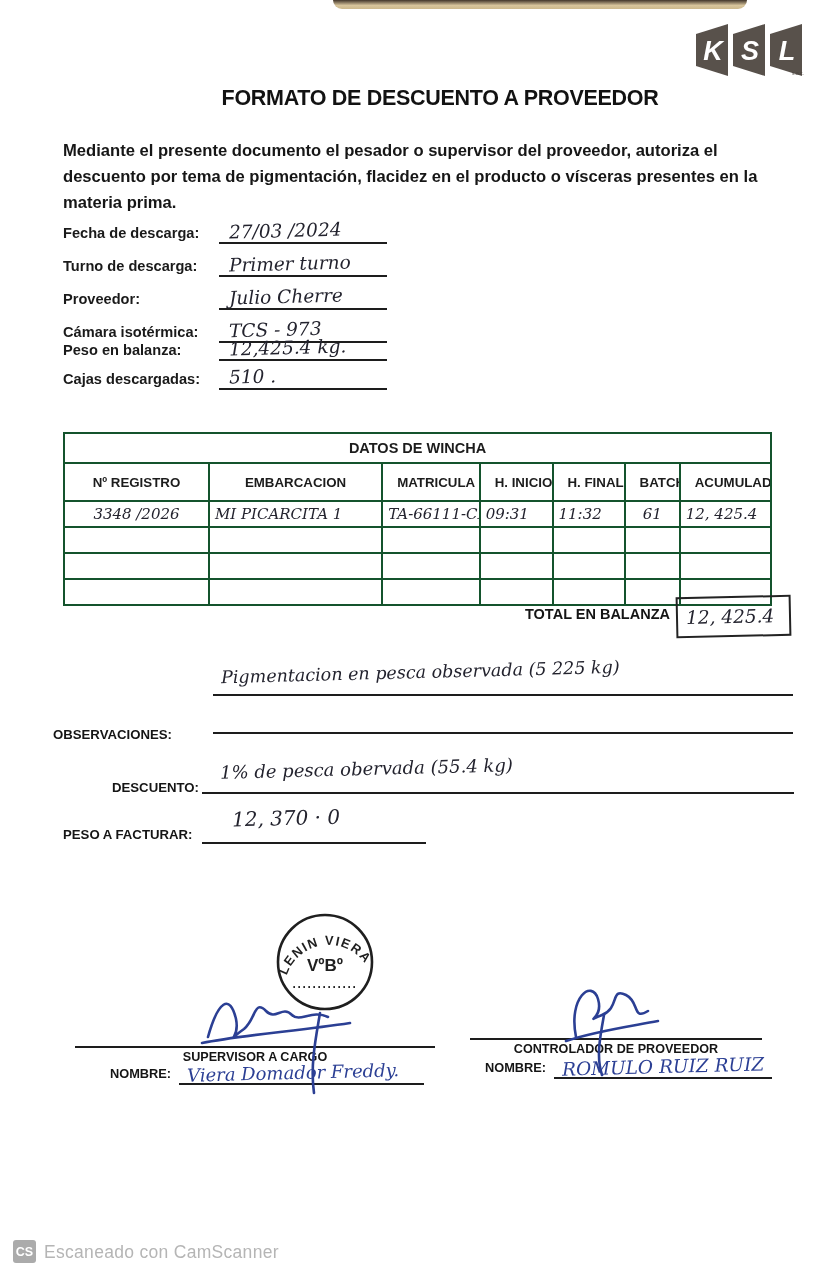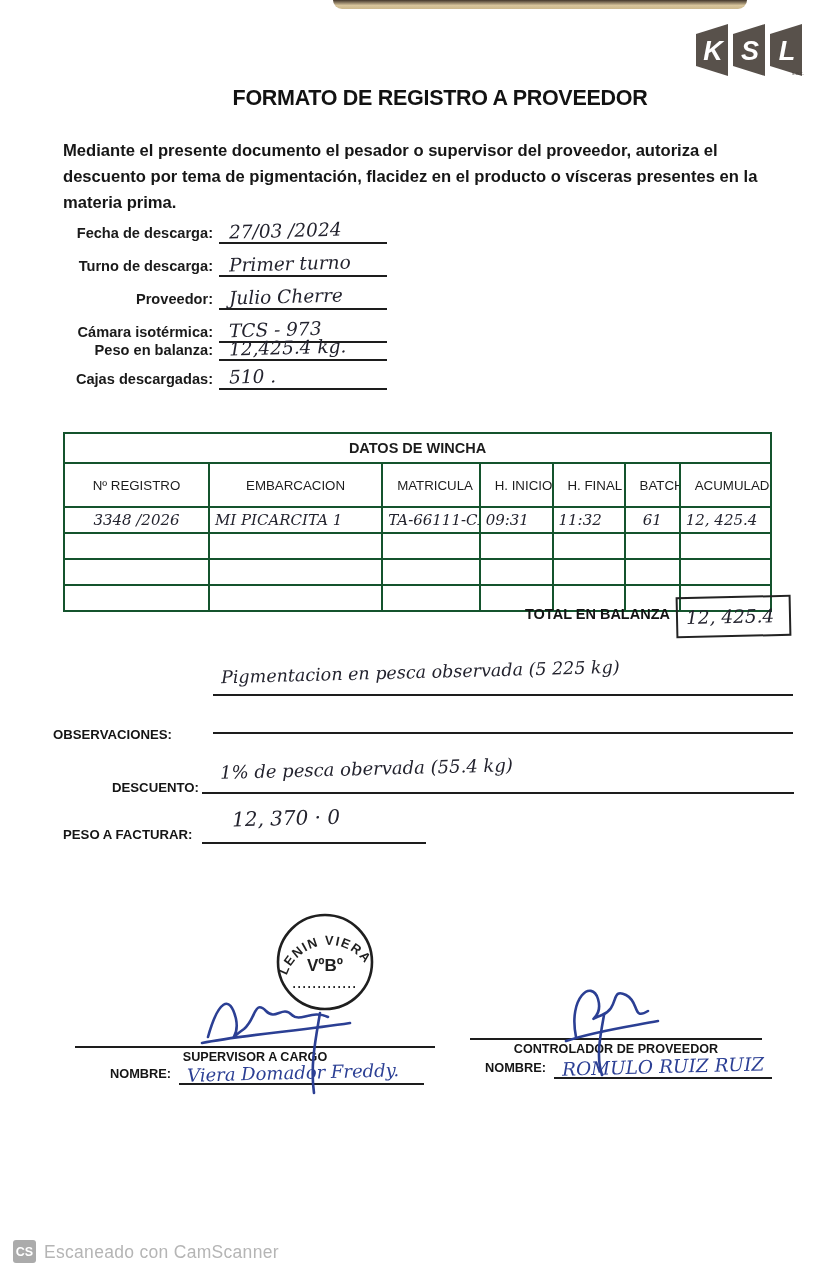--- a/index.html
+++ b/index.html
@@ -27,21 +27,21 @@
     font-size:21.5px; font-weight:bold; letter-spacing:-0.3px; color:#121212;
   }
   .intro {
     left:63px; top:127px; width:714px;
     font-size:16.6px; font-weight:bold; line-height:1.58; color:#161616;margin-top:11px;
   }
 
   
   .field-row { left:63px; width:330px; height:30px; display:flex; align-items:flex-end; }
   .field-label {
-    width:150px; text-align:right; font-size:14.6px; font-weight:600;
+    width:150px; text-align:left; font-size:14.6px; font-weight:600;
     padding-bottom:3px; color:#1a1a1a; white-space:nowrap;
   }
   .field-value {
     margin-left:6px; width:168px; border-bottom:2px solid #1d1d1d;
     padding:0 4px 1px 10px; white-space:nowrap;
   }
   .hand {
     font-family:"DejaVu Serif", serif; font-style:italic;
     color:#23232e; font-size:18.5px;
   }
@@ -49,21 +49,21 @@
   .hand-blue { color:#2b3f94; }
   .tilt { display:inline-block; transform:rotate(-1.5deg); }
 
   
   table.wincha {
     position:absolute; left:63px; top:432px; width:709px;
     border-collapse:collapse; table-layout:fixed;
   }
   table.wincha th, table.wincha td { border:2px solid #14532d; overflow:hidden; white-space:nowrap; }
   tr.cap-row th { height:30px; font-size:14.5px; font-weight:bold; text-align:center; }
-  tr.hdr-row th { height:44px; font-size:13.3px; font-weight:normal; text-align:center; padding:0 14px; }
+  tr.hdr-row th { height:38px; font-size:13.3px; font-weight:bold; text-align:center; padding:0 14px; }
   table.wincha td { height:26px; font-size:15px; padding:0 5px; }
   td.c-center { text-align:center; }
 
   .total-label {
     left:420px; top:606px; width:250px; text-align:right;
     font-size:14.5px; font-weight:bold; color:#141414;
   }
   .total-box {
     left:676px; top:596px; width:115px; height:41px;
     border:2.5px solid #232323; transform:rotate(-1.2deg);
@@ -109,21 +109,21 @@
     </g>
     <g fill="#ffffff" font-family="Liberation Sans, sans-serif" font-weight="bold" font-style="italic" font-size="27" text-anchor="middle">
       <text x="20" y="38">K</text>
       <text x="57" y="38">S</text>
       <text x="94" y="38">L</text>
     </g>
     <text x="111" y="53" font-size="5" fill="#4a443f" text-anchor="end">s.a.c.</text>
   </svg>
 </div>
 
-<div class="abs doc-title">FORMATO DE REGISTRO A PROVEEDOR</div>
+<div class="abs doc-title">FORMATO DE DESCUENTO A PROVEEDOR</div>
 <div class="abs intro">Mediante el presente documento el pesador o supervisor del proveedor, autoriza el descuento por tema de pigmentación, flacidez en el producto o vísceras presentes en la materia prima.</div>
 
 <div class="abs field-row" style="top:214px">
   <div class="field-label">Fecha de descarga:</div>
   <div class="field-value"><span class="hand tilt">27/03 /2024</span></div>
 </div>
 <div class="abs field-row" style="top:247px">
   <div class="field-label">Turno de descarga:</div>
   <div class="field-value"><span class="hand tilt">Primer turno</span></div>
 </div>

